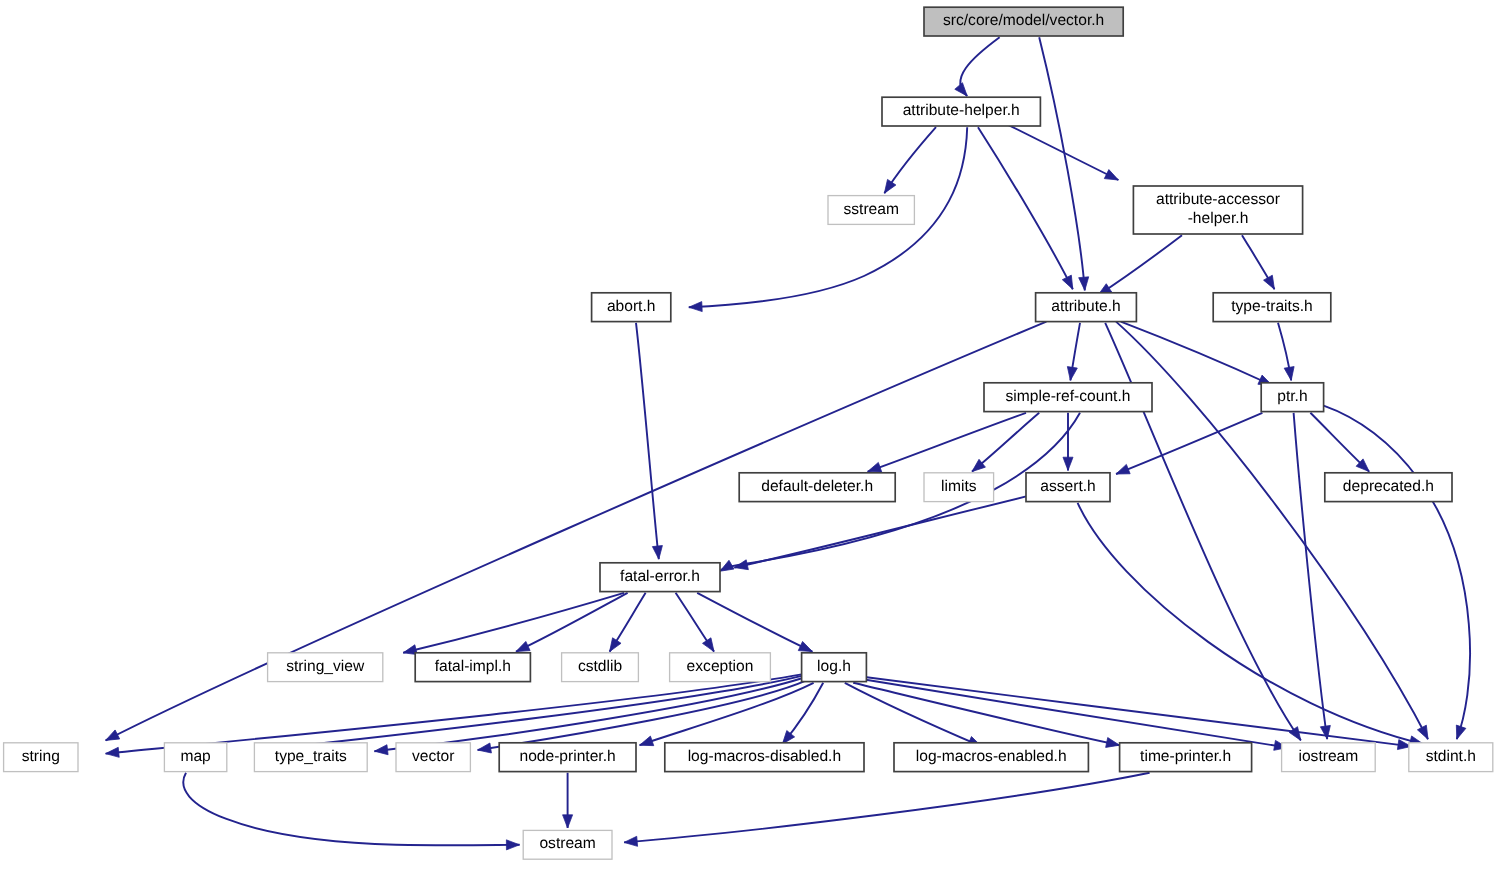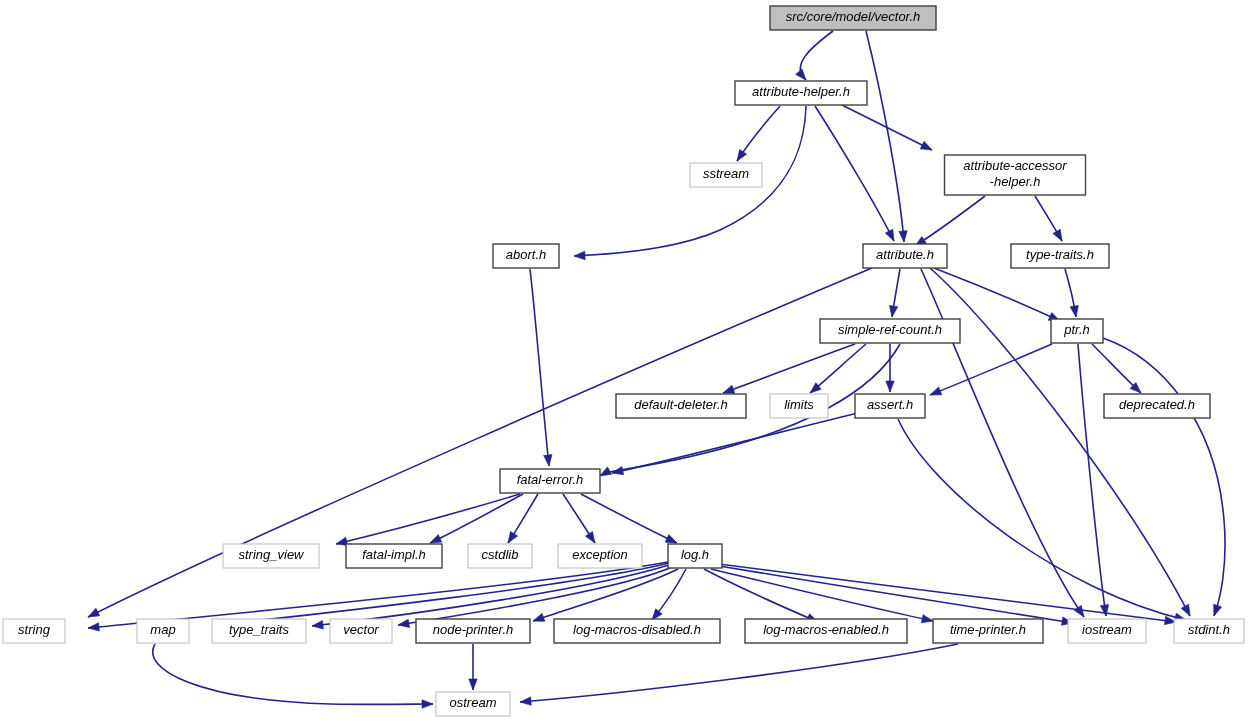--- a/index.html
+++ b/index.html
@@ -11,21 +11,20 @@
   body {
     width: 1251px;
     height: 724px;
     font-family: "Liberation Sans", "DejaVu Sans", sans-serif;
     overflow: hidden;
   }
   #graph-root {
     position: relative;
     width: 1251px;
     height: 724px;
-    font-style: italic;
   }
   svg#dep-graph {
     display: block;
     width: 1251px;
     height: 724px;
   }
   .edge-path {
     fill: none;
     stroke: #23238e;
     stroke-width: 1.6;

